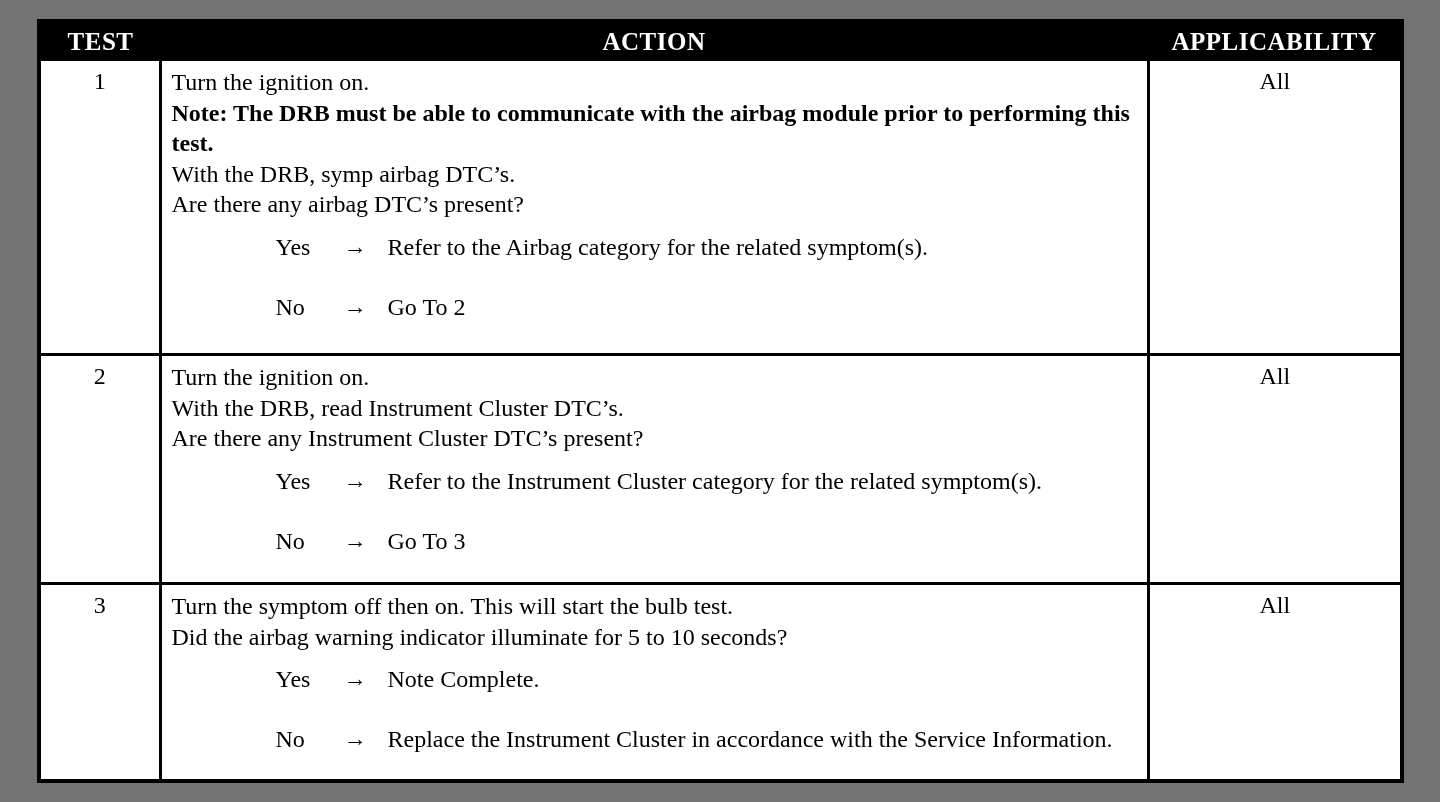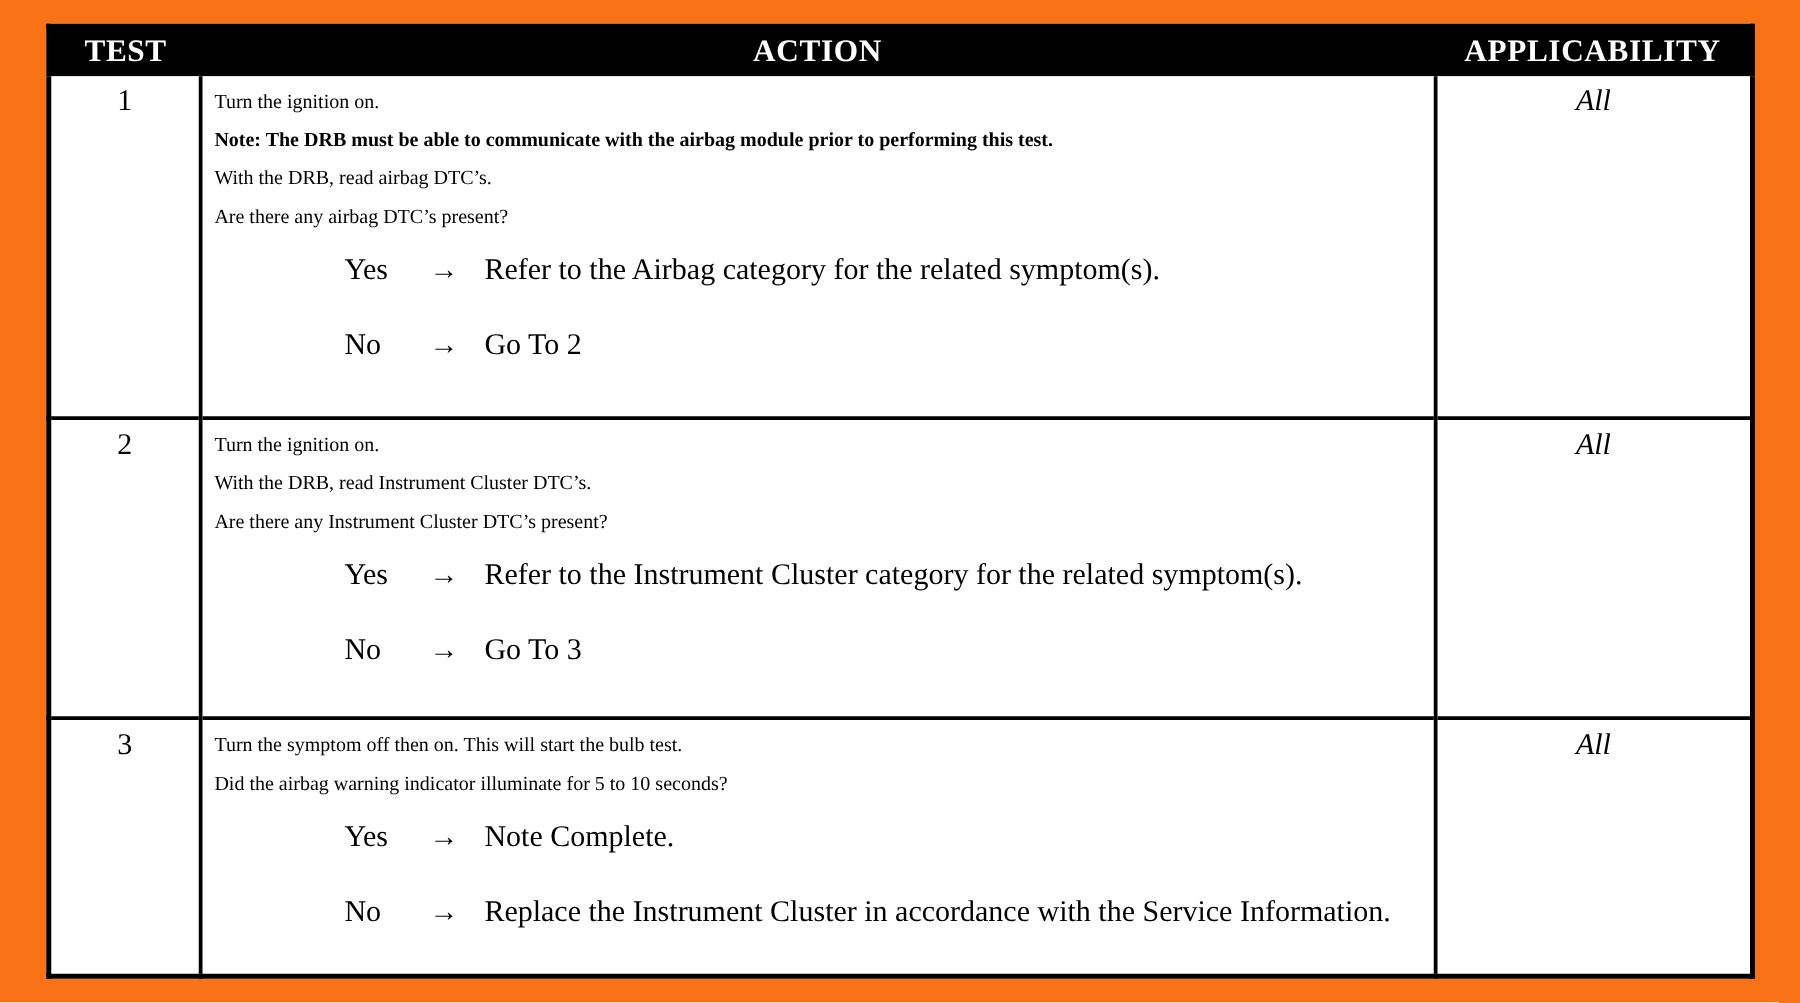--- a/index.html
+++ b/index.html
@@ -13,21 +13,21 @@
     height: 802px;
     font-family: "Liberation Serif", "DejaVu Serif", serif;
     color: #000000;
     overflow: hidden;
   }
 
   .page {
     position: relative;
     width: 1440px;
     height: 802px;
-    background: #f97316;
+    background: #737373;
   }
 
   
   .diag-table {
     position: absolute;
     left: 37px;
     top: 19px;
     width: 1363px;
     height: 764px;
     border-collapse: collapse;
@@ -75,30 +75,29 @@
 
   .cell-test {
     text-align: center;
     font-size: 24px;
     padding-top: 7px;
   }
   .cell-applic {
     text-align: center;
     font-size: 24px;
     padding-top: 7px;
-    font-style: italic;
   }
 
   .cell-action {
     padding: 6px 10px 10px 10px;
   }
 
   
   .action-line {
-    font-size: 16px;
+    font-size: 24px;
     line-height: 30.5px;
     white-space: pre-wrap;
   }
   .action-line.bold {
     font-weight: bold;
   }
 
   
   .branches {
     margin-top: 12px;
@@ -158,21 +157,21 @@
     </thead>
 
     <tbody>
 
       <tr>
         <td class="cell-test">1</td>
 
         <td class="cell-action">
           <div class="action-line">Turn the ignition on.</div>
           <div class="action-line bold">Note: The DRB must be able to communicate with the airbag module prior to performing this test.</div>
-          <div class="action-line">With the DRB, read airbag DTC’s.</div>
+          <div class="action-line">With the DRB, symp airbag DTC’s.</div>
           <div class="action-line">Are there any airbag DTC’s present?</div>
 
           <div class="branches">
             <div class="branch">
               <span class="branch-label">Yes</span>
               <span class="branch-arrow">→</span>
               <span class="branch-text nojust">Refer to the Airbag category for the related symptom(s).</span>
             </div>
             <div class="branch">
               <span class="branch-label">No</span>

